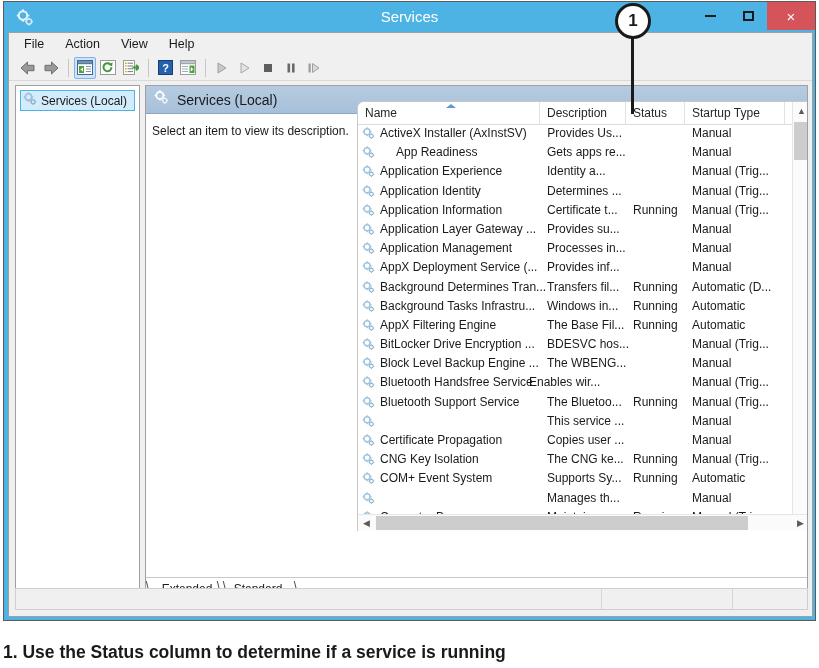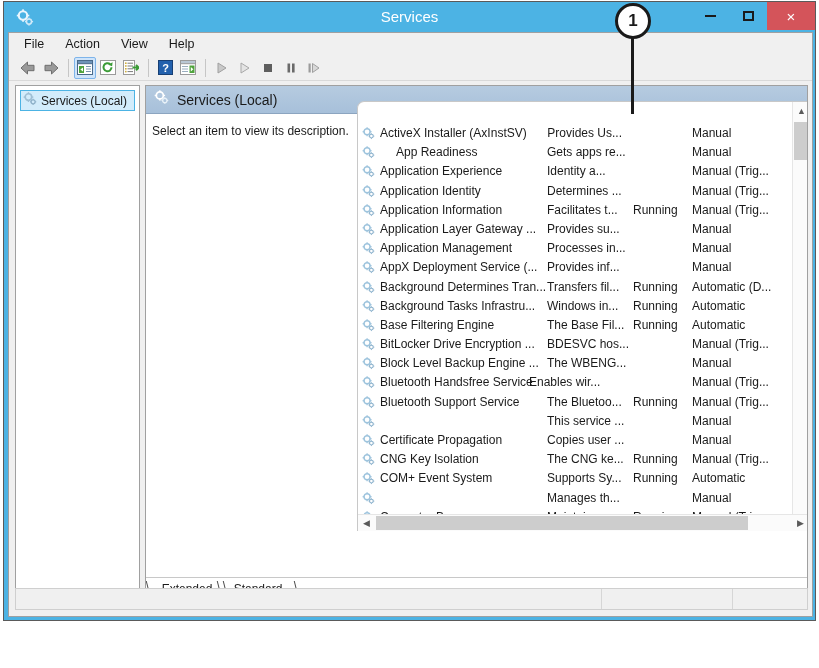--- a/index.html
+++ b/index.html
@@ -636,20 +636,38 @@
             </svg>
           </span>
           <span class="htxt">Services (Local)</span>
         </div>
 
         <div class="desc-area">
           <span>Select an item to view its description.</span>
         </div>
 
         <div class="listview">
+          <div class="lv-header" id="lv-header">
+              <div class="lv-col" style="left: 0px; width: 182px;">
+                <span>Name</span>
+                <span class="sort-arrow" style="left: 88px;"></span>
+              </div>
+              <div class="lv-col" style="left: 182px; width: 86px;">
+                <span>Description</span>
+              </div>
+              <div class="lv-col" style="left: 268px; width: 59px;">
+                <span>Status</span>
+              </div>
+              <div class="lv-col" style="left: 327px; width: 100px;">
+                <span>Startup Type</span>
+              </div>
+              <div class="lv-col" style="left: 427px; width: 25px;">
+                <span>Log</span>
+              </div>
+            </div>
           <div class="lv-rows" id="lv-rows">
               <div class="lv-row">
                 <span class="gear-cell"><svg width="13" height="13" viewBox="0 0 18 18">
                     <circle cx="7" cy="6.5" r="4.2" fill="none" stroke="#9ec4dd" stroke-width="2.1"></circle>
                     <g fill="#9ec4dd">
                       <rect x="6.2" y="0.3" width="1.7" height="2.2"></rect>
                       <rect x="6.2" y="10.6" width="1.7" height="2.2"></rect>
                       <rect x="0.8" y="5.7" width="2.2" height="1.7"></rect>
                       <rect x="11.1" y="5.7" width="2.2" height="1.7"></rect>
                     </g>
@@ -747,21 +765,21 @@
                     </g>
                     <circle cx="13" cy="12.6" r="2.6" fill="none" stroke="#8fb4ce" stroke-width="1.6"></circle>
                     <g fill="#8fb4ce">
                       <rect x="12.4" y="8.6" width="1.2" height="1.6"></rect>
                       <rect x="12.4" y="15.1" width="1.2" height="1.6"></rect>
                       <rect x="9.0" y="12.0" width="1.6" height="1.2"></rect>
                       <rect x="15.5" y="12.0" width="1.6" height="1.2"></rect>
                     </g>
                   </svg></span>
                 <div class="cell name" style="left: 0px; width: 182px;">Application Information</div>
-                <div class="cell" style="left: 182px; width: 86px; padding-left: 7px;">Facilitates t...</div>
+                <div class="cell" style="left: 182px; width: 86px; padding-left: 7px;">Certificate t...</div>
                 <div class="cell" style="left: 268px; width: 59px; padding-left: 7px;">Running</div>
                 <div class="cell" style="left: 327px; width: 100px; padding-left: 7px;">Manual (Trig...</div>
                 <div class="cell" style="left: 427px; width: 25px; padding-left: 7px;">Loc</div>
               </div>
               <div class="lv-row">
                 <span class="gear-cell"><svg width="13" height="13" viewBox="0 0 18 18">
                     <circle cx="7" cy="6.5" r="4.2" fill="none" stroke="#9ec4dd" stroke-width="2.1"></circle>
                     <g fill="#9ec4dd">
                       <rect x="6.2" y="0.3" width="1.7" height="2.2"></rect>
                       <rect x="6.2" y="10.6" width="1.7" height="2.2"></rect>
@@ -884,21 +902,21 @@
                       <rect x="11.1" y="5.7" width="2.2" height="1.7"></rect>
                     </g>
                     <circle cx="13" cy="12.6" r="2.6" fill="none" stroke="#8fb4ce" stroke-width="1.6"></circle>
                     <g fill="#8fb4ce">
                       <rect x="12.4" y="8.6" width="1.2" height="1.6"></rect>
                       <rect x="12.4" y="15.1" width="1.2" height="1.6"></rect>
                       <rect x="9.0" y="12.0" width="1.6" height="1.2"></rect>
                       <rect x="15.5" y="12.0" width="1.6" height="1.2"></rect>
                     </g>
                   </svg></span>
-                <div class="cell name" style="left: 0px; width: 182px;">Base Filtering Engine</div>
+                <div class="cell name" style="left: 0px; width: 182px;">AppX Filtering Engine</div>
                 <div class="cell" style="left: 182px; width: 86px; padding-left: 7px;">The Base Fil...</div>
                 <div class="cell" style="left: 268px; width: 59px; padding-left: 7px;">Running</div>
                 <div class="cell" style="left: 327px; width: 100px; padding-left: 7px;">Automatic</div>
                 <div class="cell" style="left: 427px; width: 25px; padding-left: 7px;">Loc</div>
               </div>
               <div class="lv-row">
                 <span class="gear-cell"><svg width="13" height="13" viewBox="0 0 18 18">
                     <circle cx="7" cy="6.5" r="4.2" fill="none" stroke="#9ec4dd" stroke-width="2.1"></circle>
                     <g fill="#9ec4dd">
                       <rect x="6.2" y="0.3" width="1.7" height="2.2"></rect>
@@ -1162,14 +1180,15 @@
       </div>
 
     </div>
   </div>
 
   <div class="callout-line" style="left:631px; top:30px; height:84px;"></div>
   <div class="callout-circle" style="left:615px; top:3px;">
     <span>1</span>
   </div>
 
+  <div class="caption">1. Use the Status column to determine if a service is running</div>
 
 </div>
 
 </body></html>

